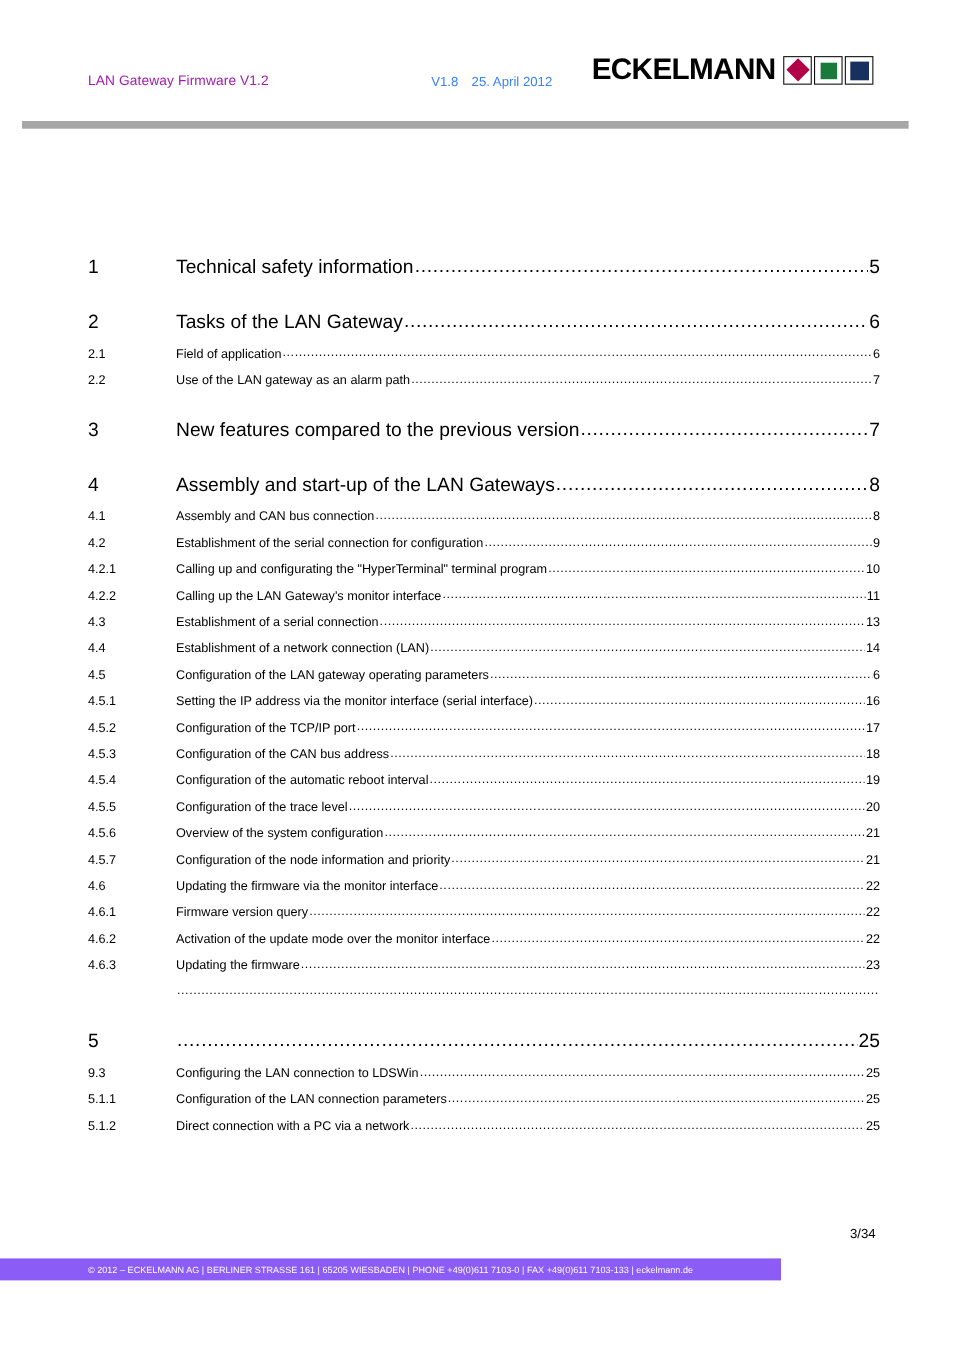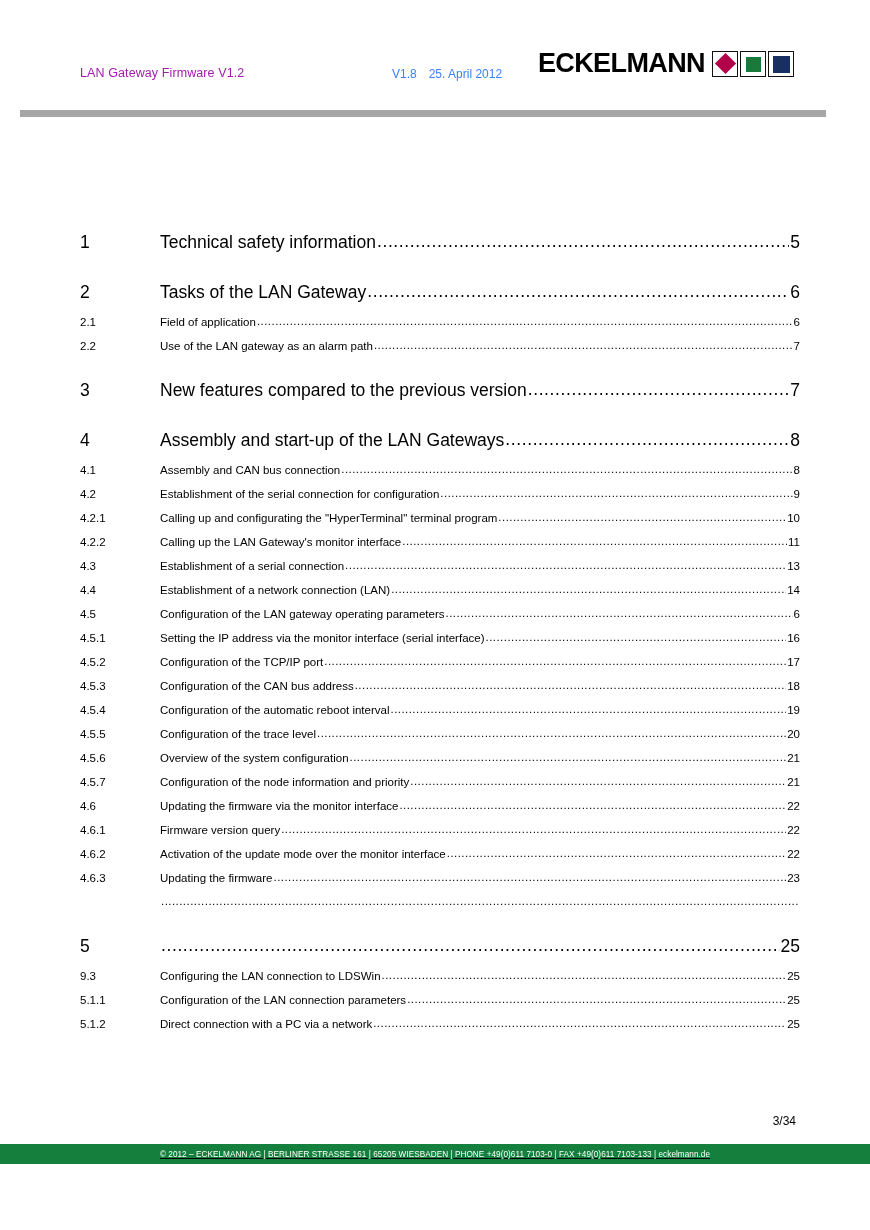--- a/index.html
+++ b/index.html
@@ -187,27 +187,26 @@
     position: absolute;
     right: 74px;
     top: 1114px;
     font-size: 12px;
     color: #000;
   }
   .footer-bar {
     position: absolute;
     left: 0;
     bottom: 66px;
-    width: 870px;
+    width: 710px;
     height: 20px;
-    background: #15803d;
+    background: #8b5cf6;
     display: flex;
     align-items: center;
     justify-content: center;
-    text-decoration: underline;
   }
   .footer-bar span {
     font-size: 8.2px;
     color: #ffffff;
     letter-spacing: 0.05px;
   }
 </style>
 </head>
 <body>
 

